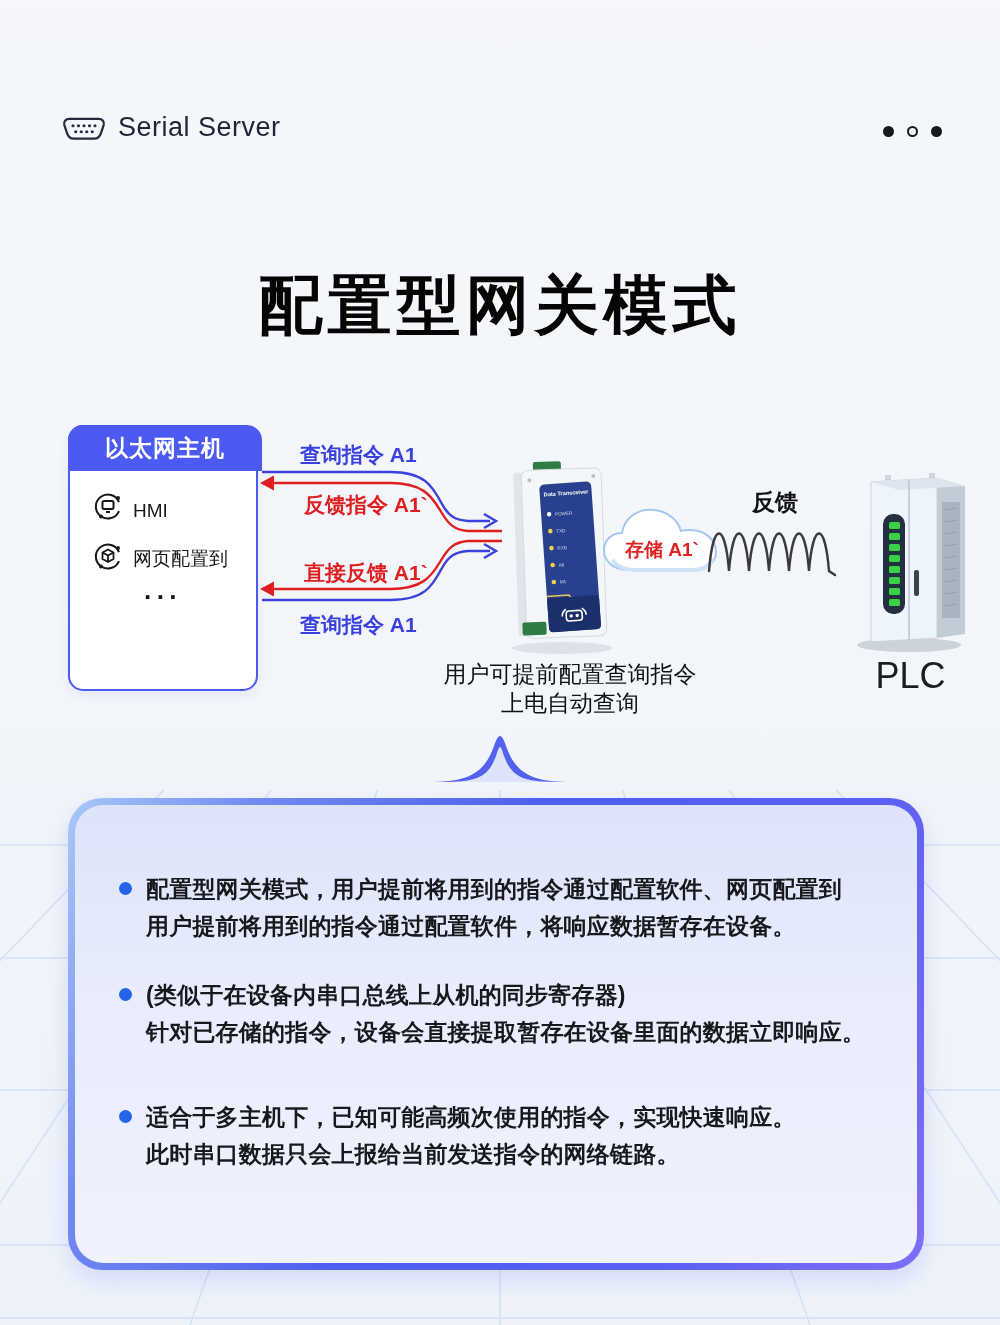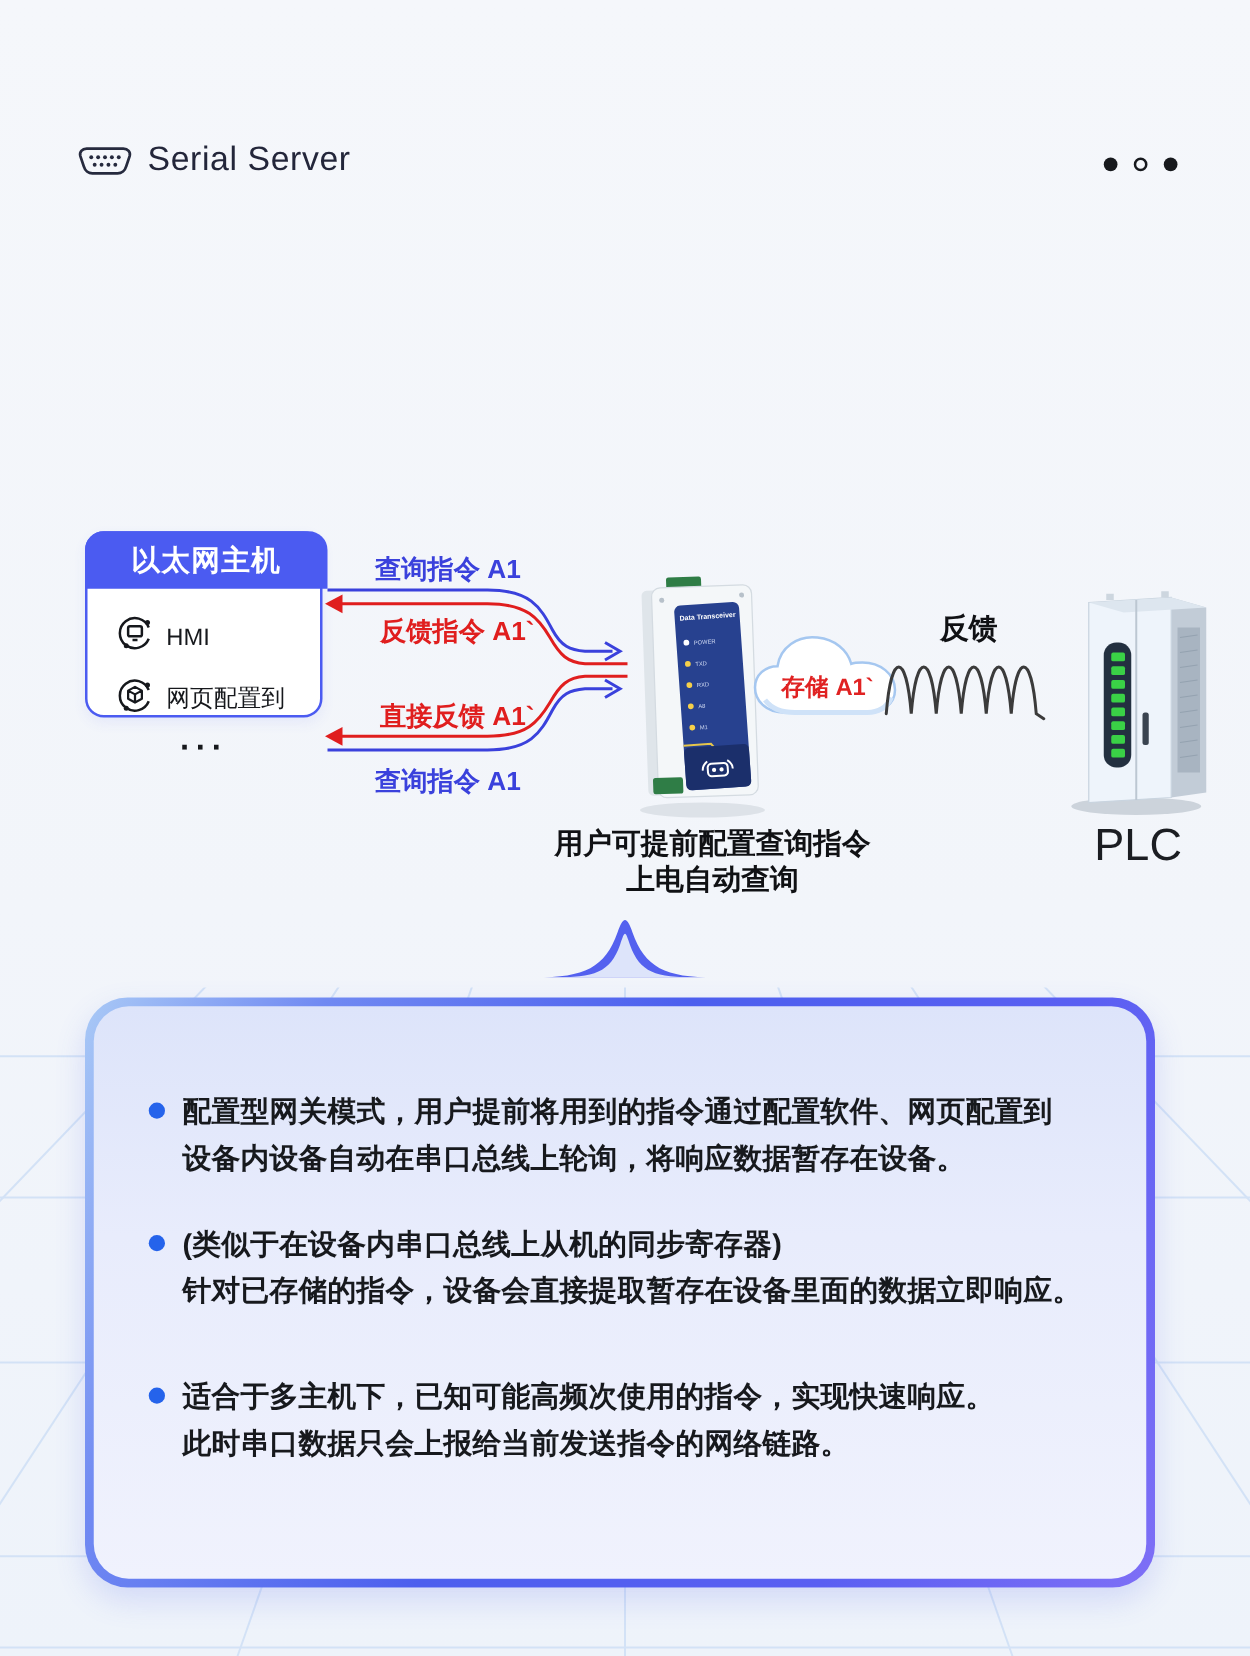--- a/index.html
+++ b/index.html
@@ -16,31 +16,31 @@
   .brand-text{font-size:27px;color:#23263a;letter-spacing:.5px;}
   .dots{right:58px;top:126px;display:flex;gap:13px;align-items:center;}
   .dot{width:11px;height:11px;border-radius:50%;background:#17191d;}
   .dot.hollow{background:transparent;border:2.5px solid #17191d;}
 
   
   .title{left:0;top:262px;width:1000px;text-align:center;font-size:64px;font-weight:800;
          letter-spacing:5px;color:#050505;}
 
   
-  .host-box{left:68px;top:425px;width:190px;height:149px;border-radius:15px;
+  .host-box{left:68px;top:425px;width:190px;height:266px;border-radius:15px;
             background:#ffffff;border:2px solid #4b5bf1;box-shadow:0 4px 10px rgba(75,91,241,.08);}
   .host-head{position:absolute;left:-2px;top:-2px;width:194px;height:46px;background:#4b5bf1;
              border-radius:15px 15px 0 0;color:#fff;font-size:23px;font-weight:700;
              display:flex;align-items:center;justify-content:center;letter-spacing:1px;}
   .host-item{position:absolute;left:22px;display:flex;align-items:flex-end;gap:9px;font-size:19px;color:#16181c;}
   .host-more{position:absolute;left:0;top:155px;width:186px;text-align:center;font-size:26px;
              letter-spacing:4px;color:#16181c;font-weight:700;}
 
   
-  .caption{left:400px;top:660px;width:340px;text-align:center;font-size:23px;font-weight:700;
+  .caption{left:400px;top:660px;width:340px;text-align:center;font-size:23px;font-weight:400;
            line-height:29px;color:#101114;}
   .plc-label{left:848px;top:655px;width:125px;text-align:center;font-size:36px;color:#1b1d22;}
 
   
   .panel{left:68px;top:776px;width:856px;height:472px;border-radius:34px;z-index:2;
          background:linear-gradient(115deg,#a9c9f6 0%,#7089f2 18%,#4c5fee 45%,#5a5ff2 75%,#7e6ff6 100%);
          box-shadow:0 10px 24px rgba(84,99,240,.18);margin-top:22px;}
   .panel-inner{position:absolute;left:7px;top:7px;right:7px;bottom:7px;border-radius:28px;
          background:linear-gradient(180deg,#dde4fa 0%,#e8ecfc 40%,#f0f2fd 100%);}
   .bullet{position:absolute;left:44px;right:26px;display:flex;}
@@ -91,20 +91,21 @@
     </svg>
     <span class="brand-text">Serial Server</span>
   </div>
 
   <div class="abs dots">
     <span class="dot"></span>
     <span class="dot hollow"></span>
     <span class="dot"></span>
   </div>
 
+  <div class="abs title">配置型网关模式</div>
 
   <div class="abs host-box diagram-el">
     <div class="host-head">以太网主机</div>
     <div class="host-item" style="top:63px;">
       <svg width="32" height="32" viewBox="0 0 32 32">
         <path d="M27,12 A12 12 0 1 0 27,21" fill="none" stroke="#16181c" stroke-width="2"></path>
         <circle cx="26" cy="8" r="2" fill="#16181c"></circle>
           <circle cx="9" cy="26.5" r="2" fill="#16181c"></circle>
         <rect x="10.5" y="11" width="11" height="8" rx="1.5" fill="none" stroke="#16181c" stroke-width="2"></rect>
         <line x1="14" y1="22" x2="18" y2="22" stroke="#16181c" stroke-width="2"></line>
@@ -240,21 +241,21 @@
     <path d="M14,46 C48,46 60,42 68,20 C70,14 71,11 72,11 C73,11 74,14 76,20 C84,42 96,46 130,46 Z" fill="#dde4fa"></path>
   </svg>
 
   <div class="abs panel">
     <div class="panel-inner">
 
       <div class="bullet b1">
         <span class="bullet-dot" style="background:#2563eb;"></span>
         <div class="bullet-text">
           <div>配置型网关模式，用户提前将用到的指令通过配置软件、网页配置到</div>
-          <div>设备内设备自动在串口总线上轮询，将响应数据暂存在设备。</div>
+          <div>用户提前将用到的指令通过配置软件，将响应数据暂存在设备。</div>
         </div>
       </div>
 
       <div class="bullet b2">
         <span class="bullet-dot" style="background:#2563eb;"></span>
         <div class="bullet-text">
           <div>(类似于在设备内串口总线上从机的同步寄存器)</div>
           <div>针对已存储的指令，设备会直接提取暂存在设备里面的数据立即响应。</div>
         </div>
       </div>

